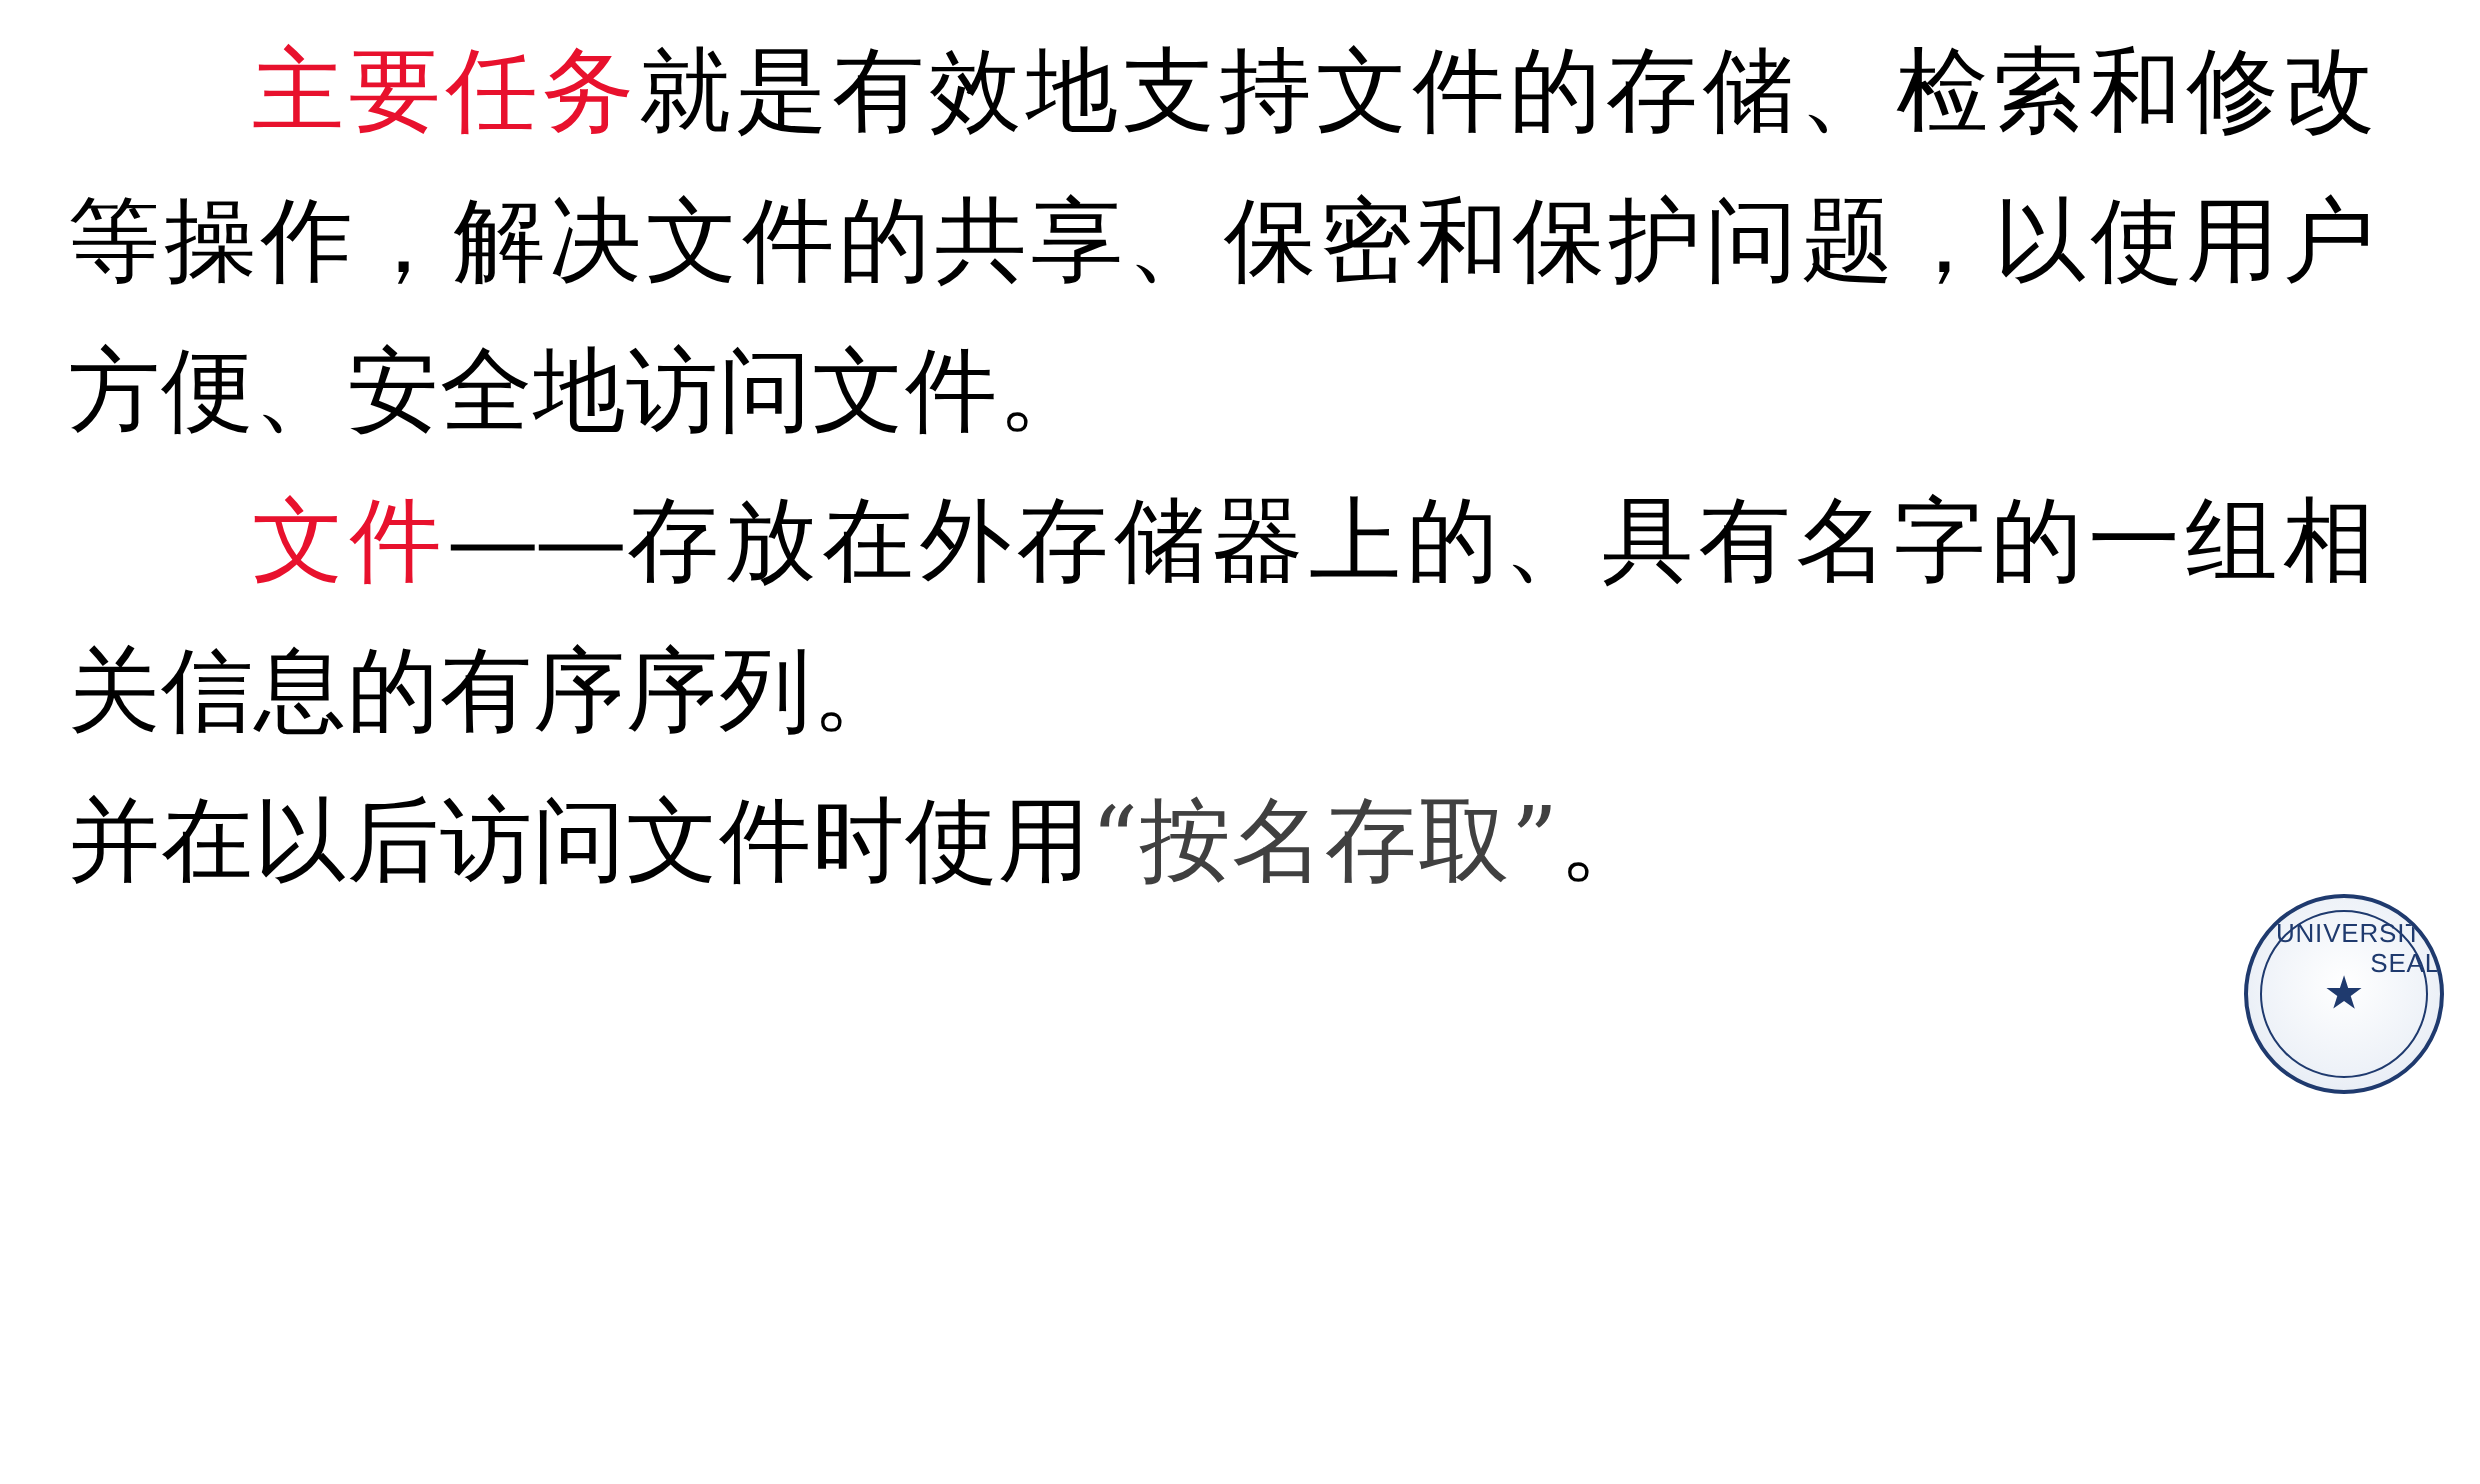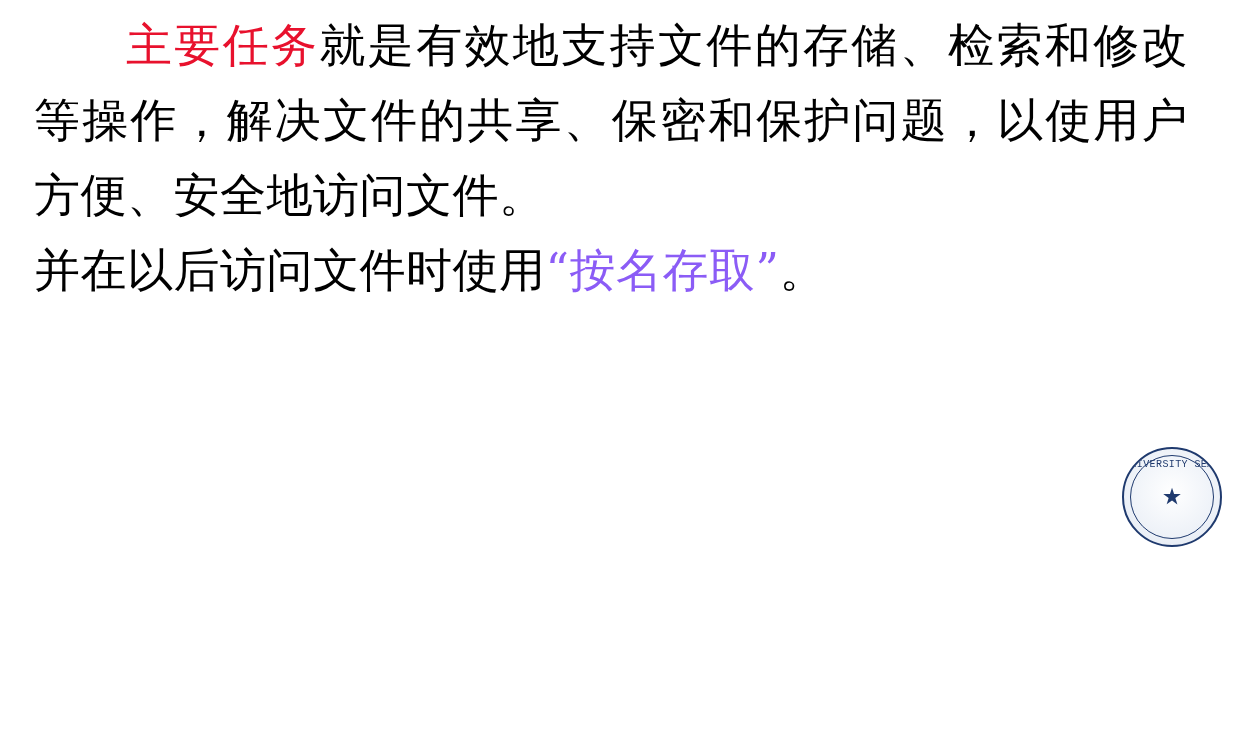--- a/index.html
+++ b/index.html
@@ -34,21 +34,21 @@
   .indent {
     text-indent: 2em;
   }
   .accent {
     color: #e8112d;
   }
   .dash {
     letter-spacing: -2px;
   }
   .quoted {
-    color: #8b5cf6;
+    color: #404040;
   }
   .logo {
     position: absolute;
     right: 18px;
     bottom: -26px;
     width: 96px;
     height: 96px;
     border-radius: 50%;
     border: 2px solid #1f3a6e;
     background: radial-gradient(circle at 50% 45%, #ffffff 0%, #eef2f8 60%, #dfe6f1 100%);
@@ -61,24 +61,24 @@
     right: 6px;
     bottom: 6px;
     border-radius: 50%;
     border: 1px solid #1f3a6e;
   }
   .logo .logo-text {
     position: absolute;
     left: 0;
     right: 0;
     top: 10px;
-    text-align: left;
-    font-size: 10px;
+    text-align: right;
+    font-size: 13px;
     color: #1f3a6e;
-    font-family: Liberation Mono, monospace;
+    font-family: Liberation Sans, sans-serif;
     letter-spacing: 0.4px;
   }
   .logo .logo-mark {
     position: absolute;
     left: 0;
     right: 0;
     top: 34px;
     text-align: center;
     font-size: 20px;
     color: #1f3a6e;
@@ -87,20 +87,23 @@
 </style>
 </head>
 <body>
 
 <div class="slide">
 
   <p class="para indent">
     <span class="accent">主要任务</span><span>就是有效地支持文件的存储、检索和修改等操作，解决文件的共享、保密和保护问题，以使用户方便、安全地访问文件。</span>
   </p>
 
+  <p class="para indent">
+    <span class="accent">文件</span><span class="dash">——</span><span>存放在外存储器上的、具有名字的一组相关信息的有序序列。</span>
+  </p>
 
 
   <p class="para">
     <span>并在以后访问文件时使用</span><span class="quoted">“按名存取”</span><span>。</span>
   </p>
 
   <div class="logo">
     <div class="ring"></div>
     <div class="logo-text">UNIVERSITY SEAL</div>
     <div class="logo-mark">★</div>

